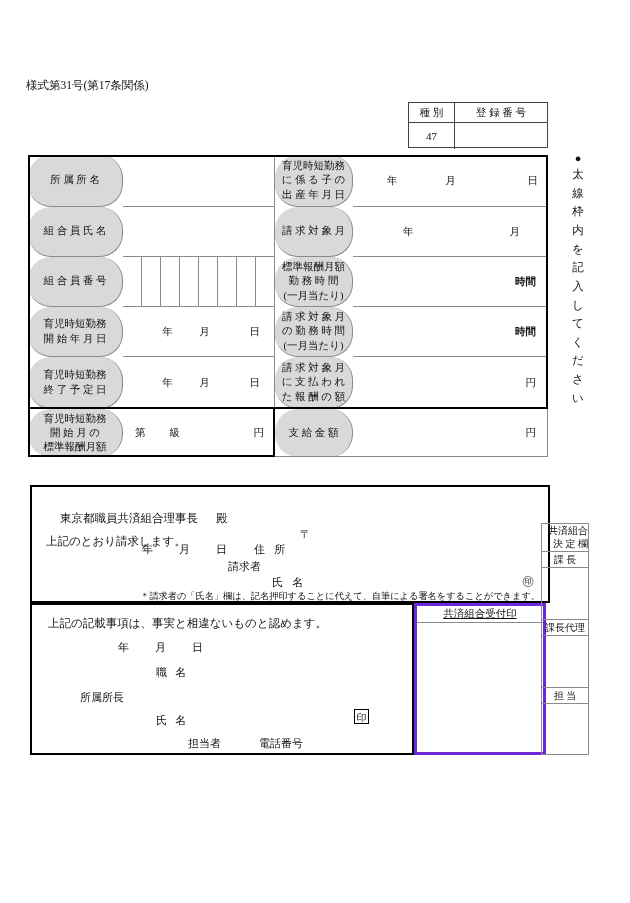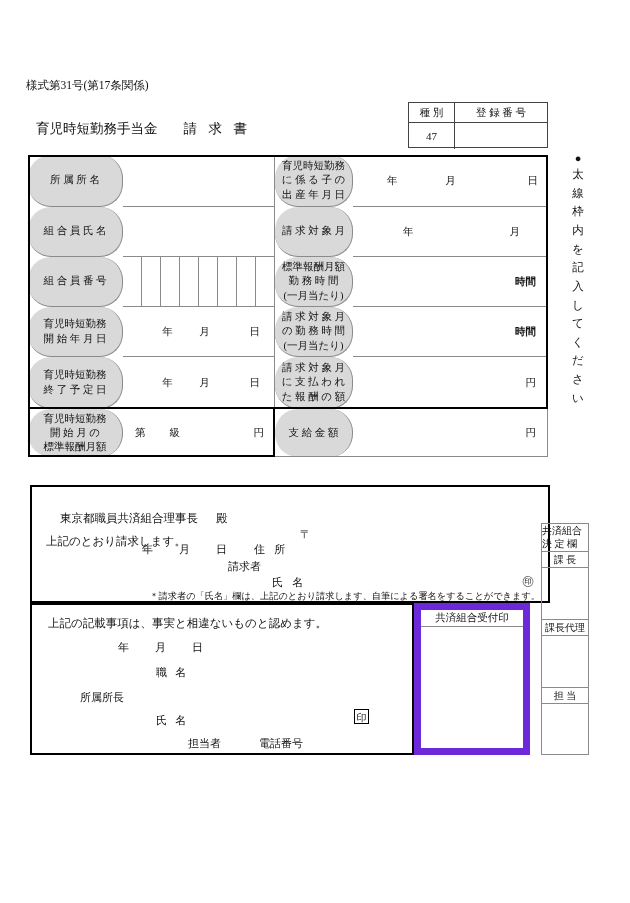--- a/index.html
+++ b/index.html
@@ -207,23 +207,24 @@
     text-align: center;
     line-height: 15px;
     box-sizing: border-box;
   }
   #charge-line { left: 156px; top: 131px; font-size: 11px; white-space: nowrap; }
   #charge-line .c2 { margin-left: 38px; }
 
   
   #receipt-box {
     left: 414px; top: 603px;
-    width: 116px; height: 152px;
-    border: 7px solid #6d28d9;
-    box-sizing: border-box;
+    width: 132px; height: 152px;
+    border: 3px solid #6d28d9;
+    box-sizing: border-box;
+    text-decoration: underline;
   }
   #receipt-box .rb-head {
     height: 17px;
     border-bottom: 1px solid #8a8a8a;
     display: flex; align-items: center; justify-content: center;
     font-size: 10.5px;
     box-sizing: border-box;
   }
 
   
@@ -231,21 +232,21 @@
     left: 541px; top: 523px;
     width: 48px; height: 232px;
     border: 1px solid #8a8a8a;
     box-sizing: border-box;
     font-size: 10px;
   }
   #decision-col .dc-title {
     height: 28px;
     border-bottom: 1px solid #8a8a8a;
     display: flex; flex-direction: column;
-    align-items: flex-start; justify-content: center;
+    align-items: flex-end; justify-content: center;
     line-height: 1.25;
     box-sizing: border-box;
   }
   #decision-col .dc-title span { display: block; white-space: nowrap; }
   #decision-col .dc-label {
     height: 16px;
     border-bottom: 1px solid #8a8a8a;
     display: flex; align-items: center; justify-content: center;
     box-sizing: border-box;
     white-space: nowrap;
@@ -258,23 +259,20 @@
   #decision-col .dc-blank.b2 { height: 52px; }
   #decision-col .dc-blank.b3 { height: 50px; border-bottom: none; }
 </style>
 </head>
 <body>
 
 <div class="page">
 
   <div class="abs" id="form-number">様式第31号(第17条関係)</div>
 
-  <div class="abs" id="doc-title">
-    <span>育児時短勤務手当金</span><span class="t2">請 求 書</span>
-  </div>
 
   <div class="abs" id="reg-table">
     <div class="rt-head">
       <div class="c1">種 別</div>
       <div class="c2">登 録 番 号</div>
     </div>
     <div class="rt-body">
       <div class="c1">47</div>
       <div class="c2"></div>
     </div>
@@ -438,21 +436,21 @@
       <span>東京都職員共済組合理事長</span><span class="dono">殿</span>
     </div>
     <div class="abs" id="postal">〒</div>
     <div class="abs" id="claim-date">
       <span>年</span><span class="d2">月</span><span class="d3">日</span>
     </div>
     <div class="abs" id="addr-label">住 所</div>
     <div class="abs" id="claimant-label">請求者</div>
     <div class="abs" id="name-label">氏 名</div>
     <div class="abs" id="seal-round">㊞</div>
-    <div class="abs" id="claim-note">＊請求者の「氏名」欄は、上記のとおり請求します、自筆による署名をすることができます。</div>
+    <div class="abs" id="claim-note">＊請求者の「氏名」欄は、記名押印することに代えて、自筆による署名をすることができます。</div>
   </div>
 
   <div class="abs" id="confirm-box">
     <div class="abs" id="confirm-line1">上記の記載事項は、事実と相違ないものと認めます。</div>
     <div class="abs" id="confirm-date">
       <span>年</span><span class="d2">月</span><span class="d3">日</span>
     </div>
     <div class="abs" id="post-label">職 名</div>
     <div class="abs" id="office-head">所属所長</div>
     <div class="abs" id="confirm-name">氏 名</div>

